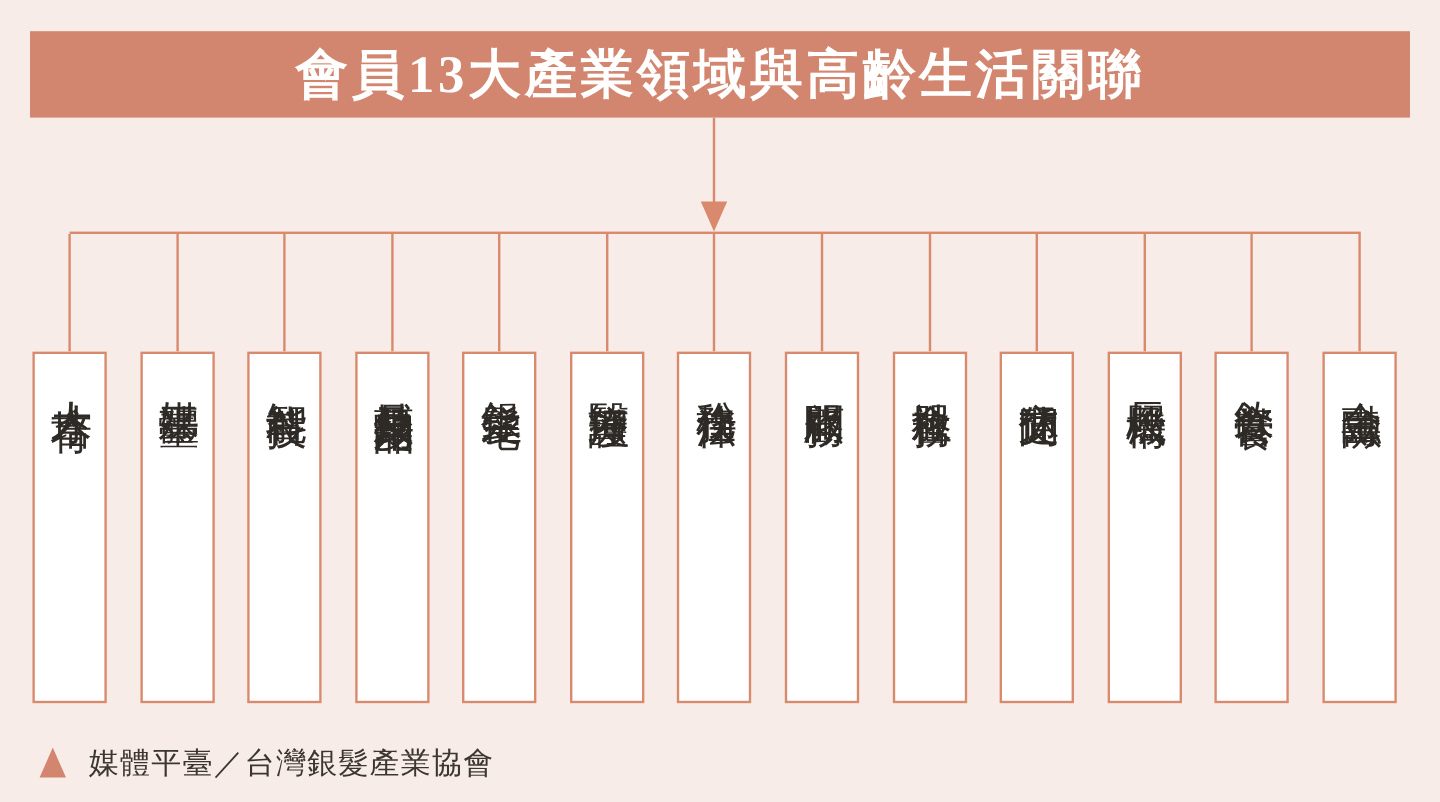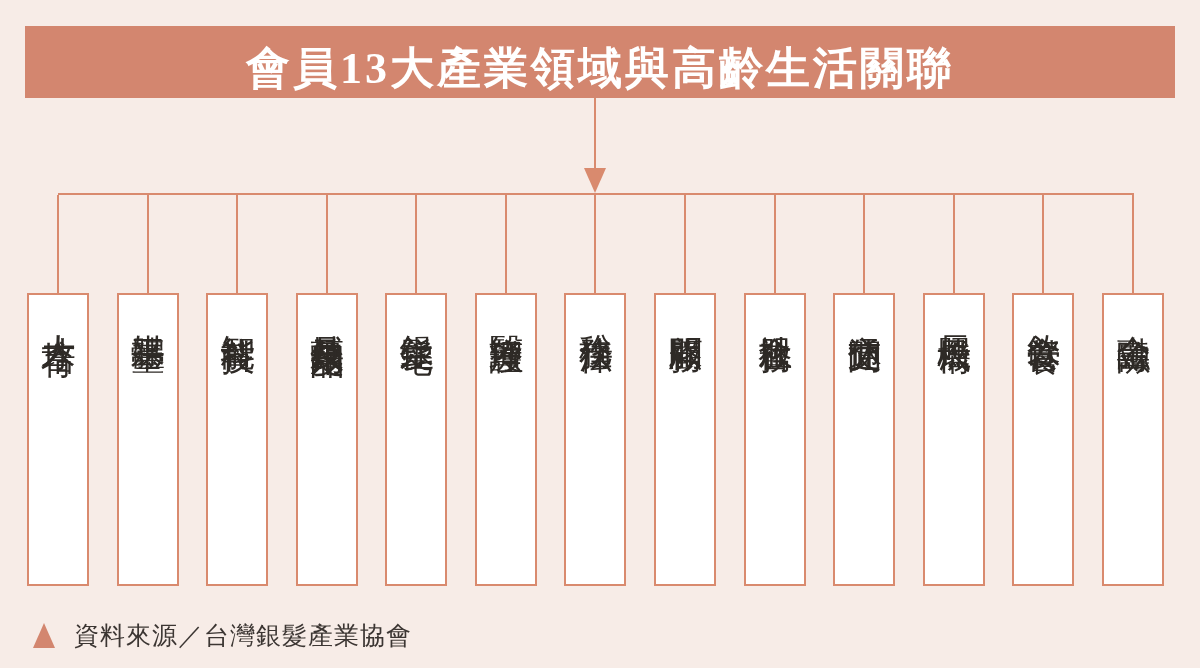--- a/index.html
+++ b/index.html
@@ -15,21 +15,21 @@
     overflow: hidden;
   }
   .header {
     position: absolute;
     left: 25px;
     top: 26px;
     width: 1150px;
     height: 72px;
     background: #d3866f;
     display: flex;
-    align-items: flex-end;
+    align-items: center;
     justify-content: center;
   }
   .header-title {
     color: #ffffff;
     font-size: 44px;
     font-weight: bold;
     letter-spacing: 3px;
     white-space: nowrap;
   }
   .stem {
@@ -208,16 +208,16 @@
     <div class="column">
       <div class="drop"></div>
       <div class="box">
         <span class="box-label">金融壽險</span>
       </div>
     </div>
   </div>
 
   <div class="footer">
     <span class="src-triangle"></span>
-    <span class="src-text">資料來源／台灣銀髮產業協會</span>
+    <span class="src-text">媒體平臺／台灣銀髮產業協會</span>
   </div>
 
 </div>
 
 </body></html>

